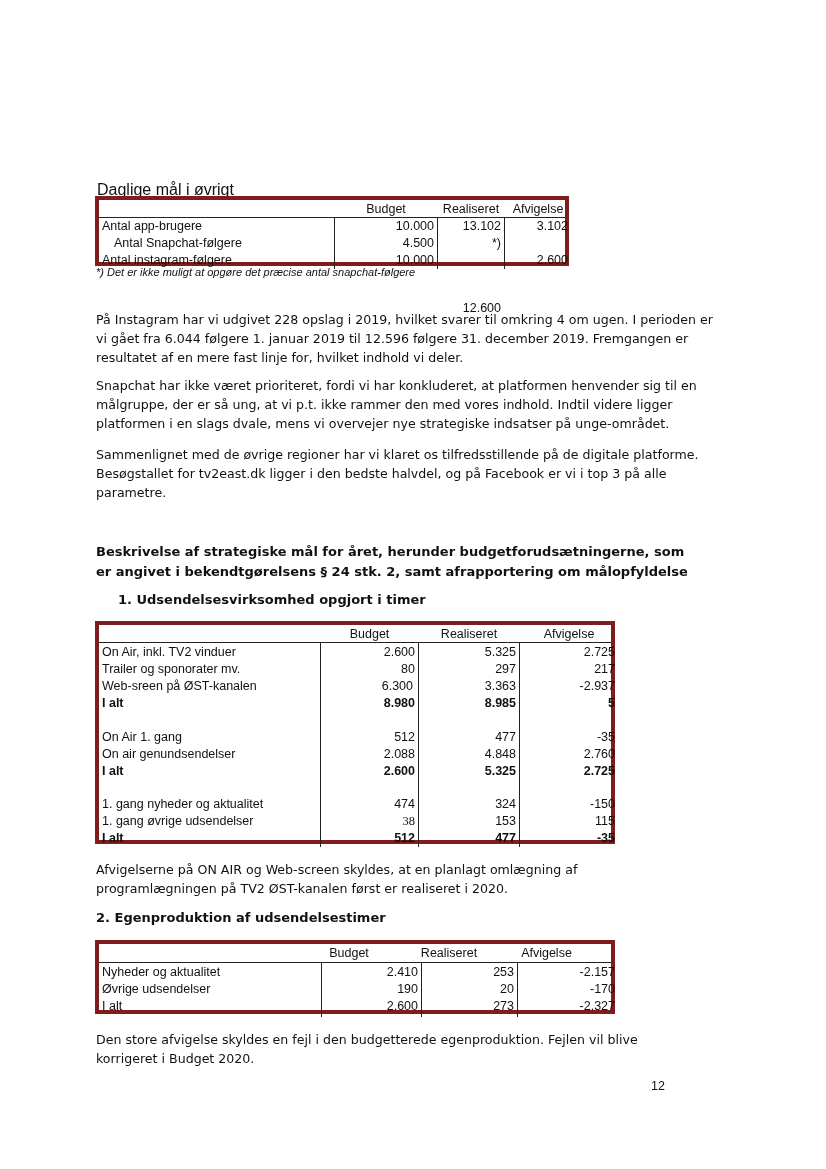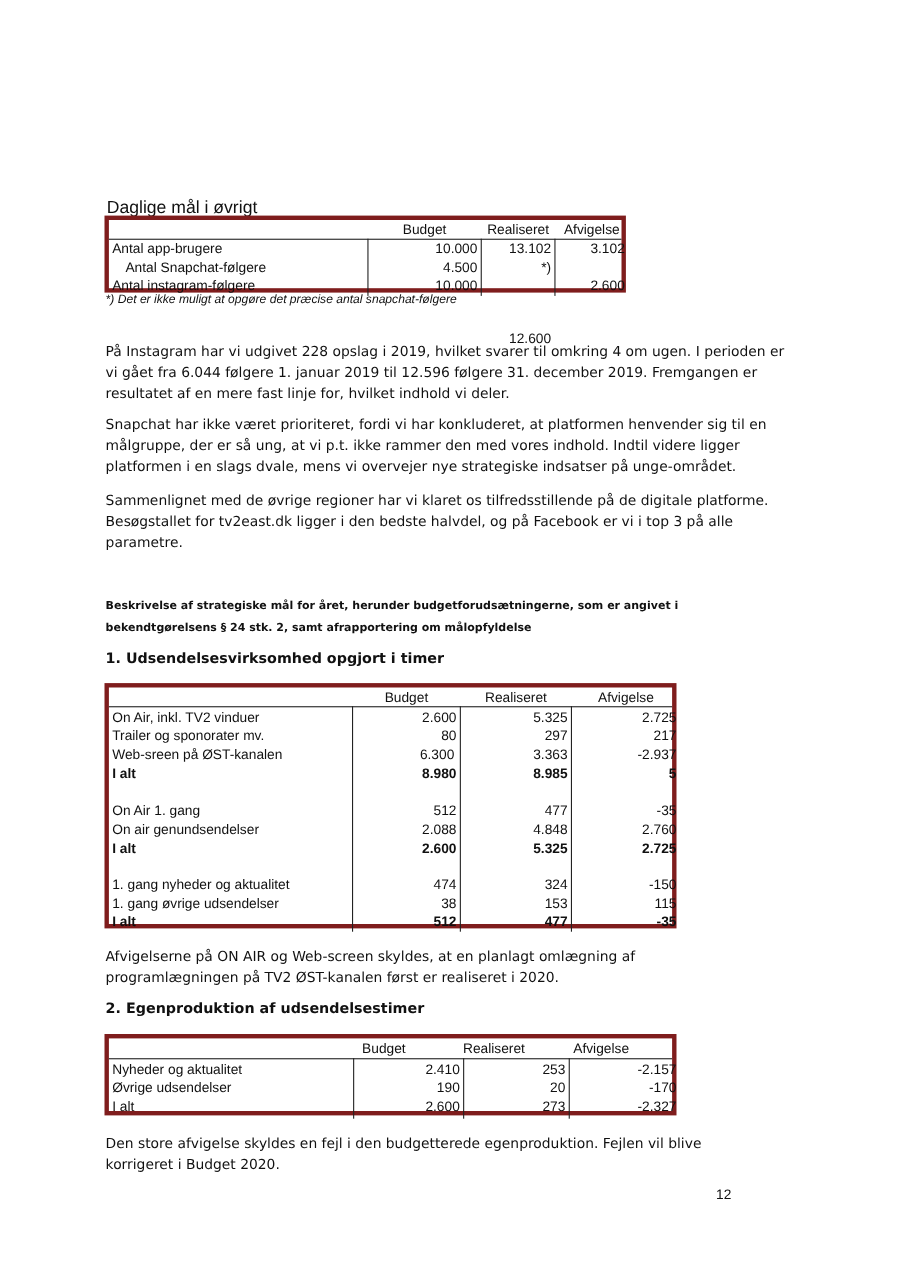--- a/index.html
+++ b/index.html
@@ -18,21 +18,21 @@
     .tbl .lbl { padding-left: 3px; }
     .tbl .num { text-align: right; padding-right: 3px; box-sizing: border-box; }
     .tbl .hdr { text-align: center; }
     .tbl .vline { position: absolute; width: 1px; background: #222; }
     .tbl .hline { position: absolute; left: 0; right: 0; height: 1px; background: #222; }
     .bold { font-weight: bold; }
 
     .para { left: 96px; width: 620px; font-size: 12.6px; line-height: 19px; }
     .para p { margin: 0; }
 
-    .heading { left: 96px; font-size: 10px; font-weight: bold; line-height: 20px; }
+    .heading { left: 96px; font-size: 13px; font-weight: bold; line-height: 20px; }
     .section { left: 96px; font-size: 13px; font-weight: bold; }
     .pagenum { left: 651px; top: 1079px; font-size: 12.5px; }
   </style>
 </head>
 <body>
 
 <div class="abs cal caption">Daglige mål i øvrigt</div>
 
 <div class="tbl cal" style="left:95px; top:196px; width:474px; height:70px;">
   <div class="hline" style="top:17px;"></div>
@@ -73,21 +73,21 @@
 </div>
 <div class="abs verd para" style="top:376px;">
   <p>Snapchat har ikke været prioriteret, fordi vi har konkluderet, at platformen henvender sig til en målgruppe, der er så ung, at vi p.t. ikke rammer den med vores indhold. Indtil videre ligger platformen i en slags dvale, mens vi overvejer nye strategiske indsatser på unge-området.</p>
 </div>
 <div class="abs verd para" style="top:445px;">
   <p>Sammenlignet med de øvrige regioner har vi klaret os tilfredsstillende på de digitale platforme. Besøgstallet for tv2east.dk ligger i den bedste halvdel, og på Facebook er vi i top 3 på alle parametre.</p>
 </div>
 
 <div class="abs verd heading" style="top:542px; width:600px;">Beskrivelse af strategiske mål for året, herunder budgetforudsætningerne, som er angivet i bekendtgørelsens § 24 stk. 2, samt afrapportering om målopfyldelse</div>
 
-<div class="abs verd section" style="top:592px;">1.  Udsendelsesvirksomhed opgjort i timer</div>
+<div class="abs verd section" style="top:592px;margin-left:22px;">1.  Udsendelsesvirksomhed opgjort i timer</div>
 
 <div class="tbl cal" style="left:95px; top:621px; width:520px; height:223px;">
   <div class="hline" style="top:17px;"></div>
   <div class="vline" style="left:221px; top:17px; height:205px;"></div>
   <div class="vline" style="left:319px; top:17px; height:205px;"></div>
   <div class="vline" style="left:420px; top:17px; height:205px;"></div>
 
   <div class="row" style="top:1px;">
     <div class="cell hdr" style="left:222px; width:97px;">Budget</div>
     <div class="cell hdr" style="left:320px; width:100px;">Realiseret</div>
@@ -139,21 +139,21 @@
   </div>
 
   <div class="row" style="top:171px;">
     <div class="cell lbl">1. gang nyheder og aktualitet</div>
     <div class="cell num" style="left:222px; width:97px;">474</div>
     <div class="cell num" style="left:320px; width:100px;">324</div>
     <div class="cell num" style="left:421px; width:98px;">-150</div>
   </div>
   <div class="row" style="top:188px;">
     <div class="cell lbl">1. gang øvrige udsendelser</div>
-    <div class="cell num" style="left:222px; width:97px;">38</div>
+    <div class="cell num" style="left:222px; width:97px;font-family:Liberation Serif, serif;">38</div>
     <div class="cell num" style="left:320px; width:100px;">153</div>
     <div class="cell num" style="left:421px; width:98px;">115</div>
   </div>
   <div class="row bold" style="top:205px;">
     <div class="cell lbl">I alt</div>
     <div class="cell num" style="left:222px; width:97px;">512</div>
     <div class="cell num" style="left:320px; width:100px;">477</div>
     <div class="cell num" style="left:421px; width:98px;">-35</div>
   </div>
 </div>

